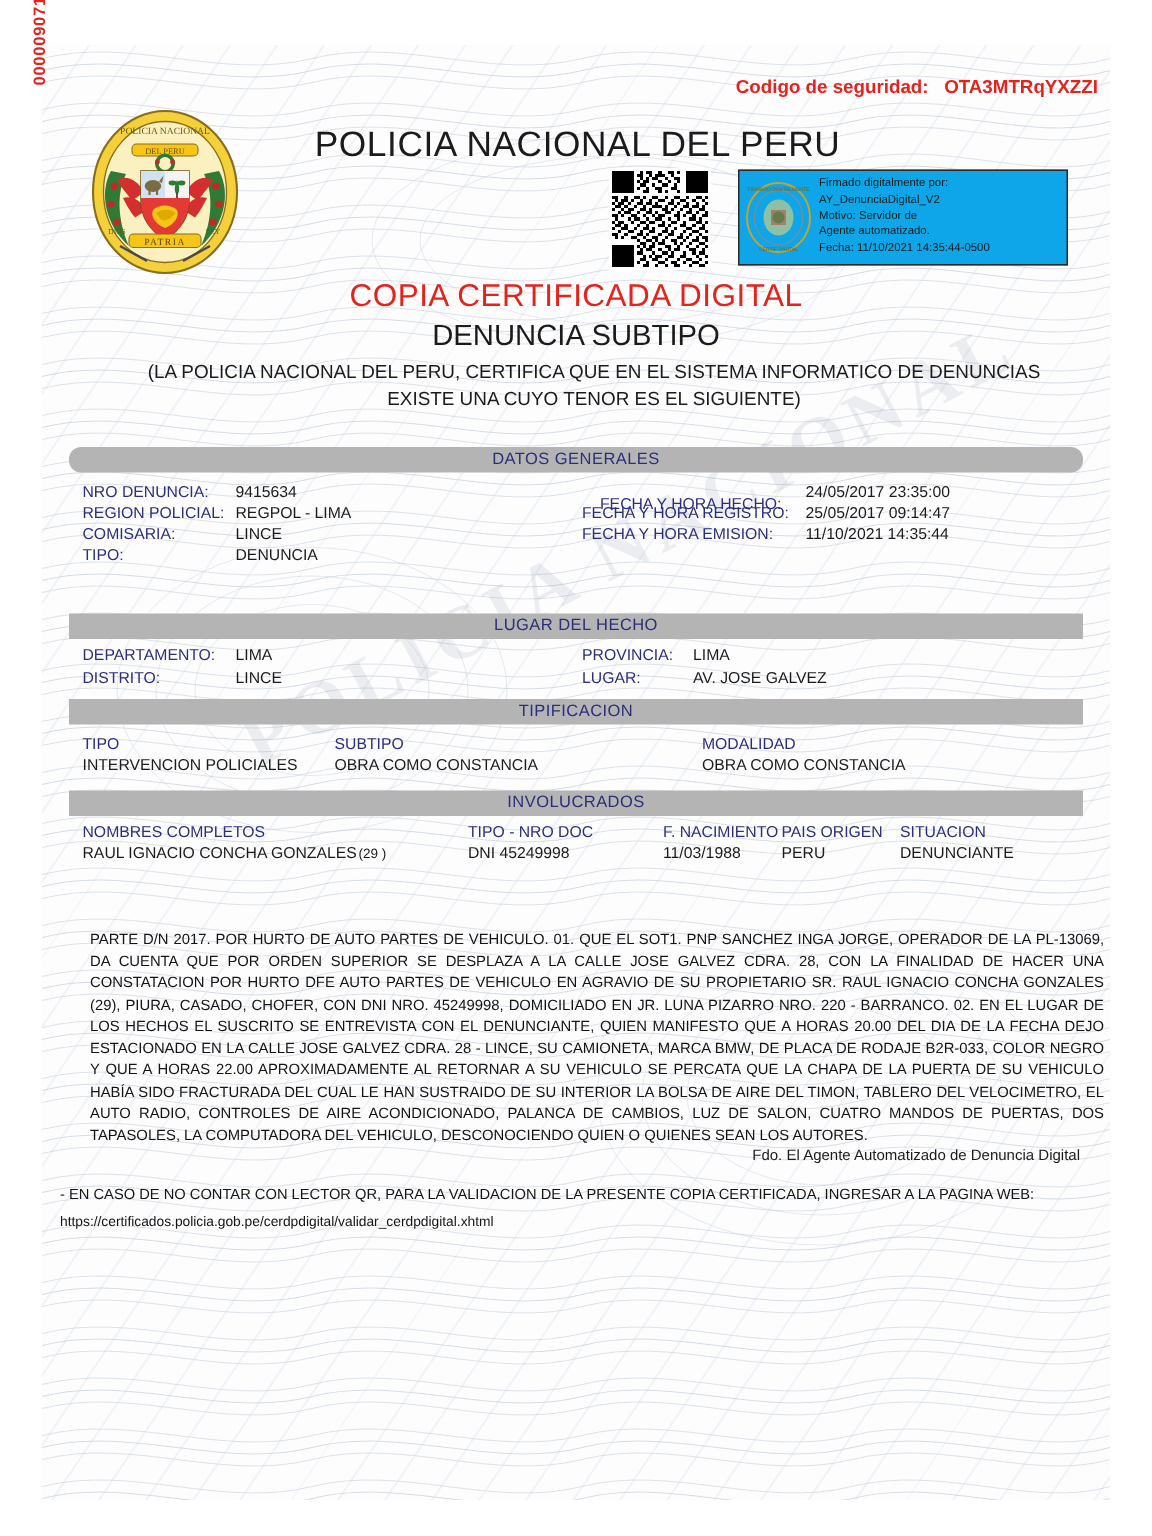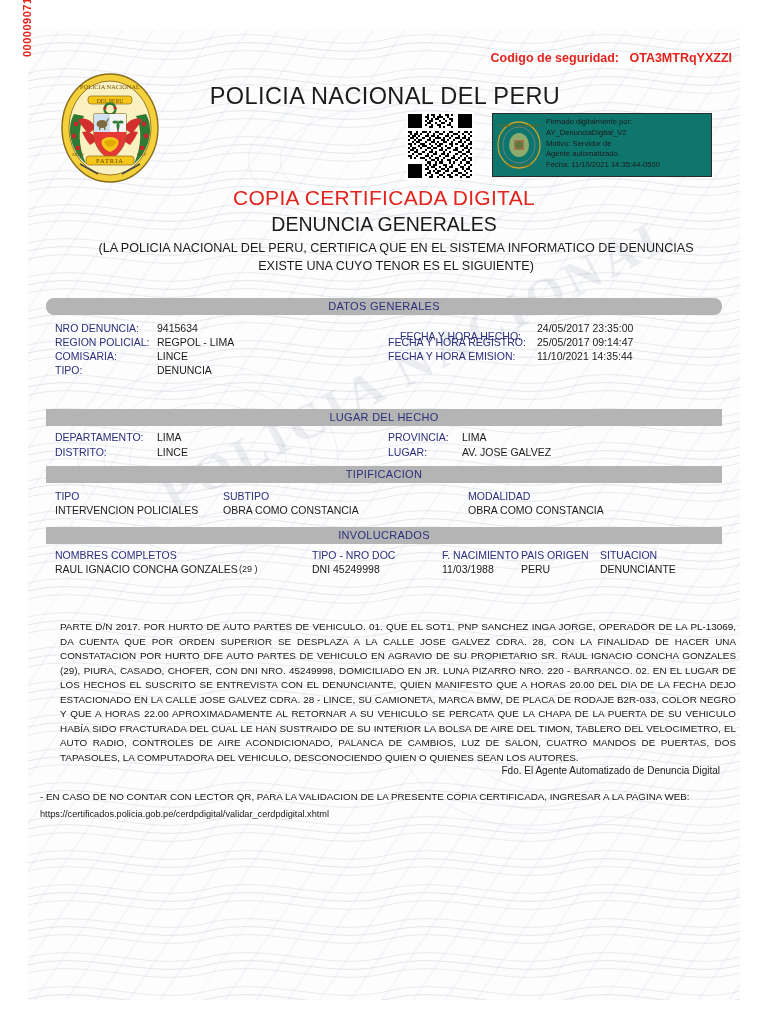--- a/index.html
+++ b/index.html
@@ -114,21 +114,21 @@
   .qrbox svg { display:block; }
 
   
   .signbox {
     position: absolute;
     left: 492px;
     top: 113px;
     width: 218px;
     height: 62px;
     border: 1px solid #2a2a2a;
-    background: #0f766e;
+    background: #0ea5e9;
     display: flex;
     align-items: stretch;
   }
   .signseal {
     width: 52px;
     flex: 0 0 52px;
     display: flex;
     align-items: center;
     justify-content: center;
   }
@@ -610,21 +610,21 @@
       <div class="signtext">
         <div>Firmado digitalmente por:</div>
         <div>AY_DenunciaDigital_V2</div>
         <div>Motivo: Servidor de</div>
         <div>Agente automatizado.</div>
         <div>Fecha: 11/10/2021 14:35:44-0500</div>
       </div>
     </div>
 
     <div class="copia">COPIA CERTIFICADA DIGITAL</div>
-    <div class="denuncia">DENUNCIA GENERALES</div>
+    <div class="denuncia">DENUNCIA SUBTIPO</div>
     <div class="certifica">(LA POLICIA NACIONAL DEL PERU, CERTIFICA QUE EN EL SISTEMA INFORMATICO DE DENUNCIAS EXISTE UNA CUYO TENOR ES EL SIGUIENTE)</div>
 
     <div class="band" style="top:298px;border-radius:8px;">DATOS GENERALES</div>
 
     <div class="lbl" style="left:55px; top:322px;">NRO DENUNCIA:</div>
     <div class="val" style="left:157px; top:322px;">9415634</div>
     <div class="lbl" style="left:55px; top:336px;">REGION POLICIAL:</div>
     <div class="val" style="left:157px; top:336px;">REGPOL - LIMA</div>
     <div class="lbl" style="left:55px; top:350px;">COMISARIA:</div>
     <div class="val" style="left:157px; top:350px;">LINCE</div>

